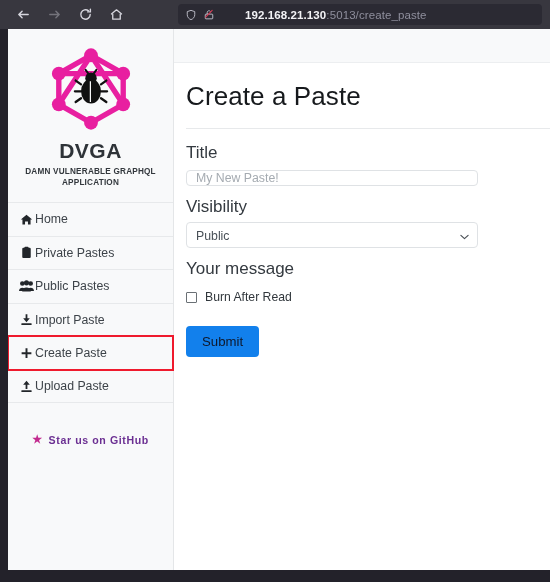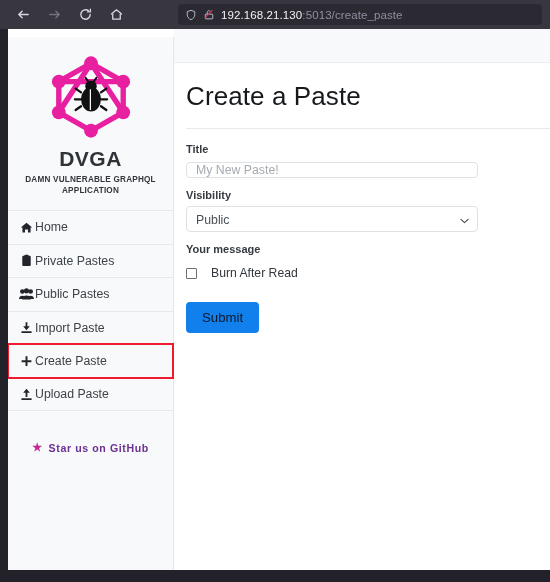--- a/index.html
+++ b/index.html
@@ -32,21 +32,21 @@
     width: 364px; height: 21px;
     background: #2b2a33;
     border-radius: 4px;
     display: flex; align-items: center;
     padding: 0 7px; gap: 6px;
   }
   .url-text {
     font-size: 11.5px; color: #8f8f9d; white-space: nowrap;
     letter-spacing: .1px;
   }
-  .url-host { color: #f2f2f5; font-weight: normal; }
+  .url-host { color: #f2f2f5; font-weight: bold; margin-left: 24px; }
 
   
   .win-edge-left {
     position: absolute; left: 0; top: 29px; width: 8px; height: 553px;
     background: #23222a;
   }
   .win-edge-bottom {
     position: absolute; left: 0; bottom: 0; width: 550px; height: 12px;
     background: #23222a;
   }
@@ -54,21 +54,21 @@
   
   .viewport {
     position: absolute; left: 8px; top: 29px;
     width: 542px; height: 541px;
     background: #ffffff;
     overflow: hidden;
   }
 
   
   .sidebar {
-    position: absolute; left: 0; top: 8px;
+    position: absolute; left: 0; top: 0;
     width: 166px; height: 541px;
     background: #f8f9fa;
     border-right: 1px solid #e4e6e8;
   }
   .brand {
     padding: 14px 8px 10px;
     text-align: center;
   }
   .logo-wrap { display:flex; justify-content:center; }
   .brand-title {
@@ -122,21 +122,21 @@
     font-size: 26px; font-weight: normal; color: #16191c;
     letter-spacing: .1px;
   }
   .title-rule {
     margin: 16px 0 14px 0; height: 1px; background: #e7e9eb;
     width: 100%;
   }
 
   .field { margin-bottom: 11px; }
   .field-label {
-    display: block; font-size: 11px; color: #343a40; margin-bottom: 5px; font-weight: bold;
+    display: block; font-size: 17px; color: #343a40; margin-bottom: 5px;
   }
   .text-input, .select-input, .textarea-input {
     width: 292px;
     font-family: "Liberation Sans", sans-serif;
     font-size: 12.3px;
     color: #495057;
     background: #fff;
     border: 1px solid #dfe2e5;
     border-radius: 4px;
     padding: 6px 9px;
@@ -159,21 +159,21 @@
   .ta-wrap { position: relative; width: 292px; }
   .ta-handle {
     position: absolute; right: 2px; bottom: 2px;
     width: 10px; height: 10px; pointer-events: none;
   }
   .ta-handle i {
     position:absolute; right:0; background:#c9cdd1; height:1.2px; transform-origin: right bottom;
   }
 
   .check-row {
-    display: flex; align-items: center; gap: 14px;
+    display: flex; align-items: center; gap: 8px;
     margin: 10px 0 0 0;
   }
   .cb {
     width: 11px; height: 11px; border: 1px solid #6a7075;
     background: #fff; border-radius: 1px; cursor: pointer;
   }
   .check-label { font-size: 12.2px; color: #31373c; }
 
   .submit-btn {
     margin-top: 22px;

